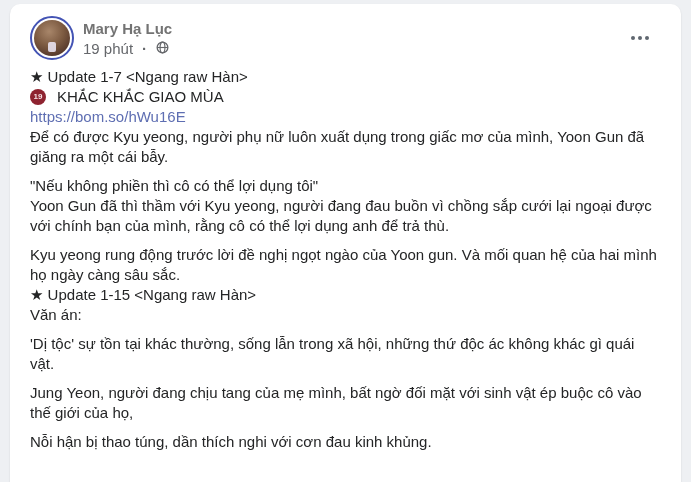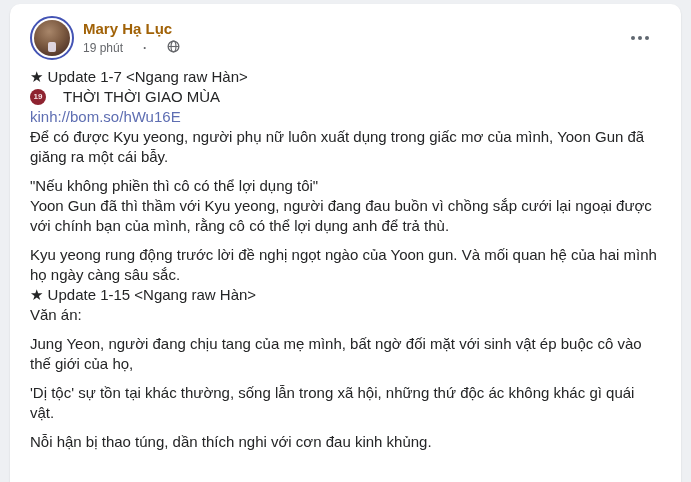--- a/index.html
+++ b/index.html
@@ -26,35 +26,35 @@
   .avatar-img {
     width: 36px; height: 36px; border-radius: 50%;
     background: radial-gradient(circle at 42% 32%, #a8866a 0%, #7c5a41 45%, #53362a 80%, #3c2620 100%);
     position: relative; overflow: hidden;
   }
   .avatar-img .patch {
     position: absolute; left: 14px; bottom: 4px; width: 8px; height: 10px;
     background: #e9e2ef; border-radius: 2px; opacity: .9;
   }
   .head-text { margin-left: 9px; padding-top: 3px; }
-  .author { font-size: 15px; font-weight: 700; color: #a16207; line-height: 19px; cursor: pointer; }
-  .meta { display: flex; align-items: center; gap: 20px; margin-top: 2px; color: #65676b; font-size: 12px; }
+  .author { font-size: 15px; font-weight: 700; color: #737373; line-height: 19px; cursor: pointer; }
+  .meta { display: flex; align-items: center; gap: 9px; margin-top: 2px; color: #65676b; font-size: 15px; }
   .meta .dot-sep { font-weight: 700; }
   .globe { display: inline-block; vertical-align: middle; }
   .options {
     position: absolute; right: 28px; top: 24px;
     display: flex; gap: 3px; padding: 8px 4px; cursor: pointer; border-radius: 50%;
   }
   .options .d { width: 4px; height: 4px; border-radius: 50%; background: #606770; }
   
   .content { margin-top: 7px; font-size: 15px; line-height: 20px; color: #242526; }
   .line { min-height: 20px; }
   .pgap { margin-top: 9px; }
   .link-line { color: #5e6eb2; cursor: pointer; text-decoration: none; display: block; }
-  .title-line { display: flex; align-items: center; gap: 17px; }
+  .title-line { display: flex; align-items: center; gap: 11px; }
   .badge19 {
     display: inline-flex; align-items: center; justify-content: center;
     width: 16px; height: 16px; border-radius: 50%;
     background: #8e2330; color: #f3dfe2; font-size: 8px; font-weight: 700;
     flex: 0 0 auto; letter-spacing: 0;
   }
 </style>
 </head>
 <body>
 
@@ -85,33 +85,33 @@
   <div class="options">
     <span class="d"></span>
     <span class="d"></span>
     <span class="d"></span>
   </div>
 
   <div class="content">
     <div class="line">★ Update 1-7 &lt;Ngang raw Hàn&gt;</div>
     <div class="line title-line">
       <span class="badge19">19</span>
-      <span>THỜI THỜI GIAO MÙA</span>
+      <span>KHẮC KHẮC GIAO MÙA</span>
     </div>
-    <a class="line link-line">kinh://bom.so/hWu16E</a>
+    <a class="line link-line">https://bom.so/hWu16E</a>
     <div class="line">Để có được Kyu yeong, người phụ nữ luôn xuất dụng trong giấc mơ của mình, Yoon Gun đã giăng ra một cái bẫy.</div>
 
     <div class="line pgap">"Nếu không phiền thì cô có thể lợi dụng tôi"</div>
     <div class="line">Yoon Gun đã thì thầm với Kyu yeong, người đang đau buồn vì chồng sắp cưới lại ngoại được với chính bạn của mình, rằng cô có thể lợi dụng anh để trả thù.</div>
 
     <div class="line pgap">Kyu yeong rung động trước lời đề nghị ngọt ngào của Yoon gun. Và mối quan hệ của hai mình họ ngày càng sâu sắc.</div>
     <div class="line">★ Update 1-15 &lt;Ngang raw Hàn&gt;</div>
     <div class="line">Văn án:</div>
 
+    <div class="line pgap">'Dị tộc' sự tồn tại khác thường, sống lẫn trong xã hội, những thứ độc ác không khác gì quái vật.</div>
+
     <div class="line pgap">Jung Yeon, người đang chịu tang của mẹ mình, bất ngờ đối mặt với sinh vật ép buộc cô vào thế giới của họ,</div>
-
-    <div class="line pgap">'Dị tộc' sự tồn tại khác thường, sống lẫn trong xã hội, những thứ độc ác không khác gì quái vật.</div>
 
     <div class="line pgap">Nỗi hận bị thao túng, dần thích nghi với cơn đau kinh khủng.</div>
 
   </div>
 
 </div>
 
 </body></html>

